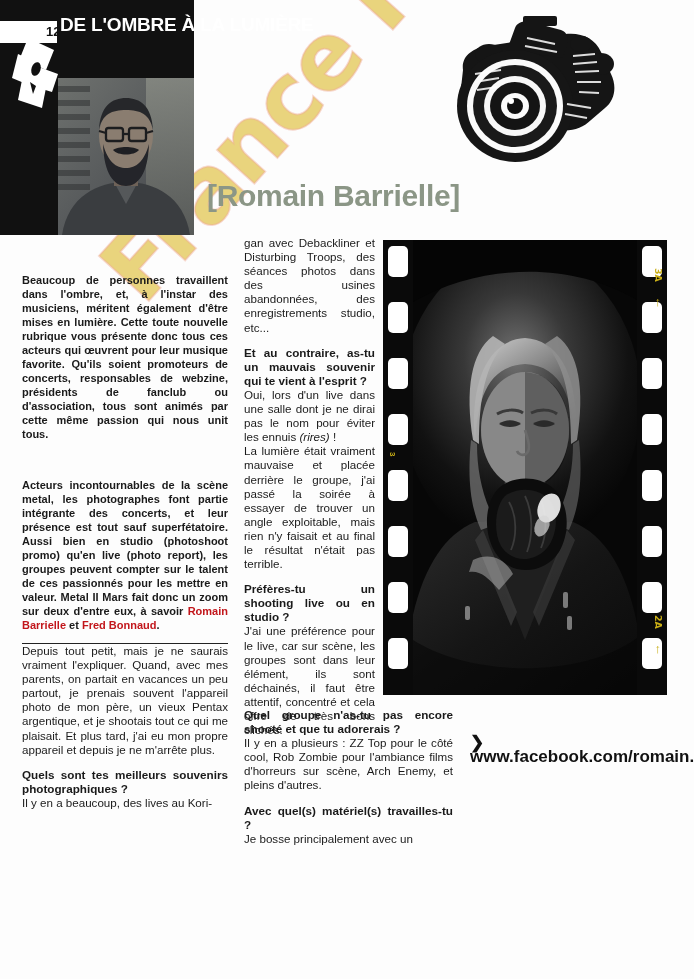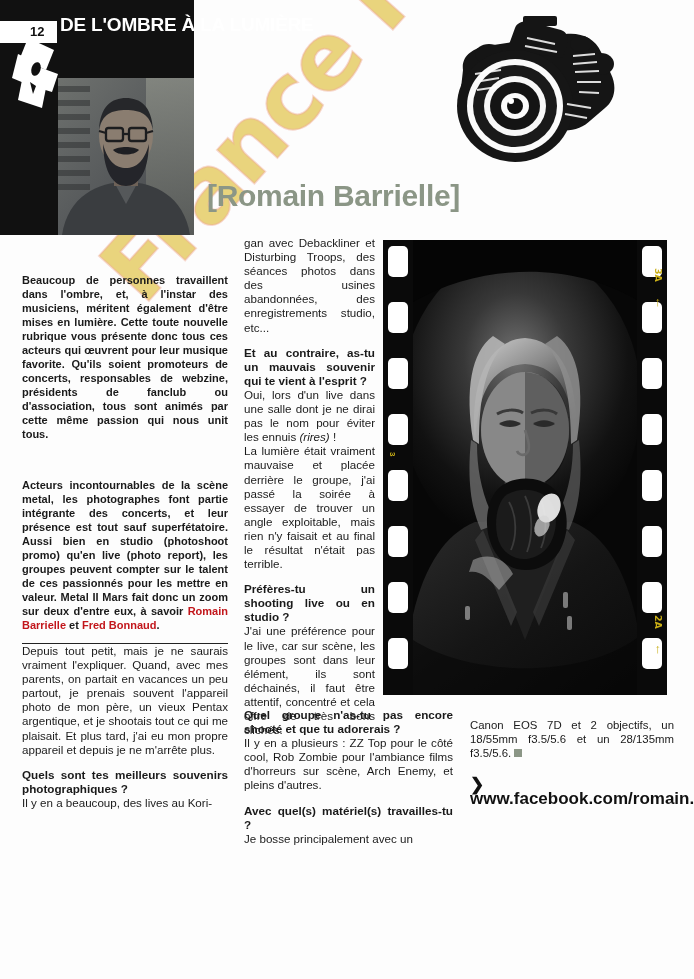--- a/index.html
+++ b/index.html
@@ -47,21 +47,21 @@
   }
   .page-number-tab {
     position: absolute;
     left: 0px; top: 21px;
     width: 57px; height: 22px;
     background: #ffffff;
     z-index: 7;
   }
   .page-number {
     position: absolute;
-    left: 30px; top: 24px;
+    left: 46px; top: 24px;
     color: #111111;
     font-size: 13px;
     font-weight: bold;
     z-index: 9;
   }
 
   
   .lamp-graphic {
     position: absolute;
     left: 6px; top: 36px;
@@ -403,21 +403,20 @@
   </div>
 
   <div class="col col2b">
     <p class="q tight">Quel groupe n'as-tu pas encore shooté et que tu adorerais ?</p>
     <p class="a">Il y en a plusieurs : ZZ Top pour le côté cool, Rob Zombie pour l'ambiance films d'horreurs sur scène, Arch Enemy, et pleins d'autres.</p>
     <p class="q">Avec quel(s) matériel(s) travailles-tu ?</p>
     <p class="a">Je bosse principalement avec un</p>
   </div>
 
   <div class="col col3">
-    <p class="caption"><span>Canon EOS 7D et 2 objectifs, un 18/55mm f3.5/5.6 et un 28/135mm f3.5/5.6.</span><span class="end-square"></span></p>
     <p class="fb-link"><span class="chev">❯</span><span>www.facebook.com/romain.barrielle</span></p>
   </div>
 
   <div class="filmstrip">
 
     <div class="film-photo">
       <svg viewBox="0 0 224 455" preserveAspectRatio="none" style="display:block;width:224px;height:455px">
         <defs>
           <radialGradient id="spot" cx="48%" cy="36%" r="62%">
             <stop offset="0%" stop-color="#c9c9c9"></stop>

